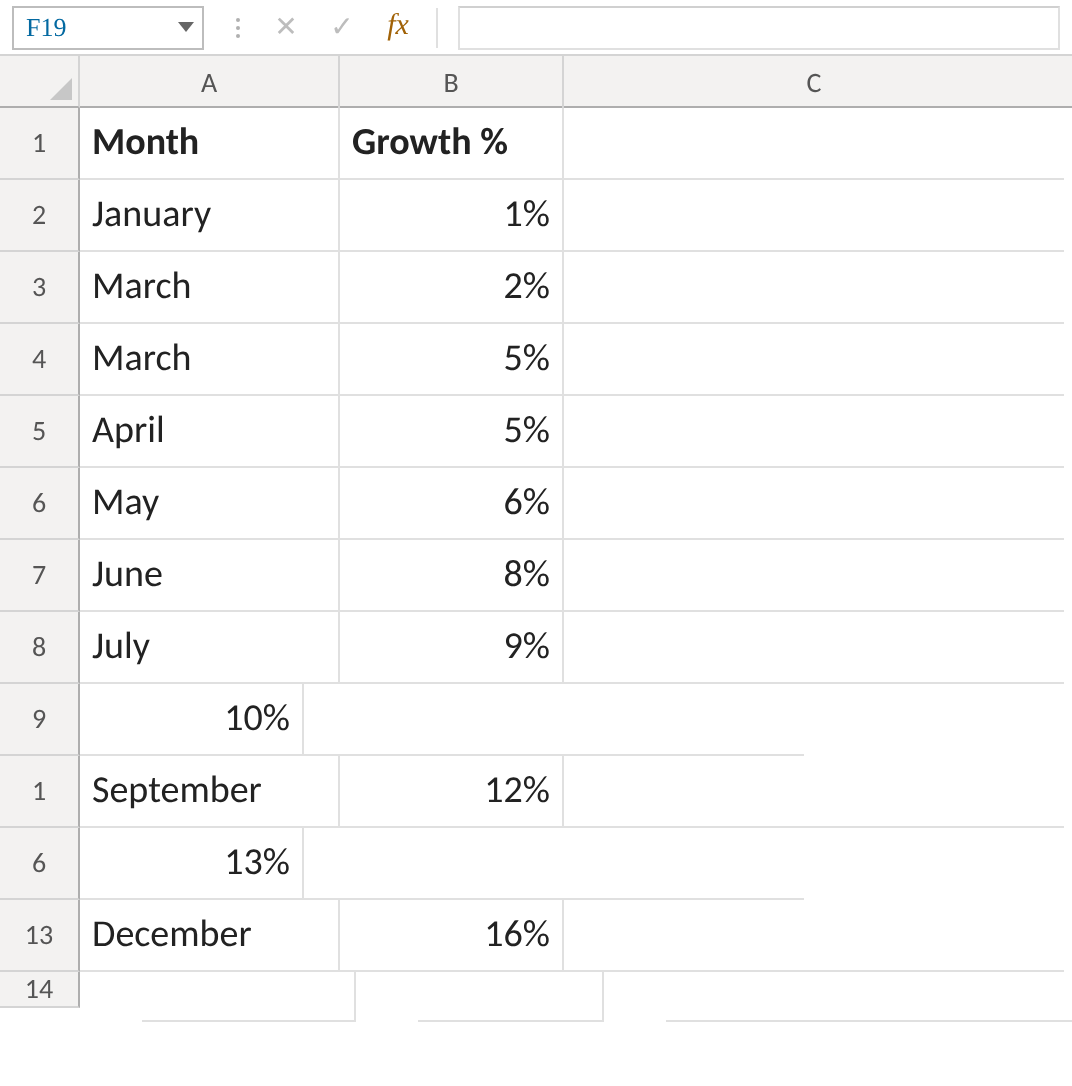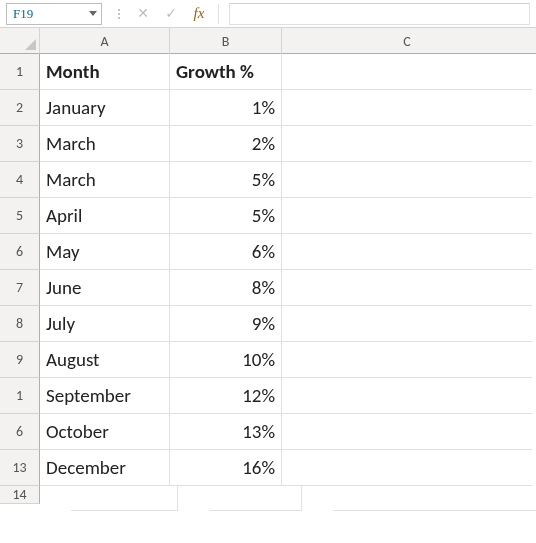--- a/index.html
+++ b/index.html
@@ -216,33 +216,31 @@
         <div class="cell colC"></div>
       </div>
       <div class="row">
         <div class="row-h">8</div>
         <div class="cell colA">July</div>
         <div class="cell colB right">9%</div>
         <div class="cell colC"></div>
       </div>
       <div class="row">
         <div class="row-h">9</div>
-        <div class="cell colA">August</div>
         <div class="cell colB right">10%</div>
         <div class="cell colC"></div>
       </div>
       <div class="row">
         <div class="row-h">1</div>
         <div class="cell colA">September</div>
         <div class="cell colB right">12%</div>
         <div class="cell colC"></div>
       </div>
       <div class="row">
         <div class="row-h">6</div>
-        <div class="cell colA">October</div>
         <div class="cell colB right">13%</div>
         <div class="cell colC"></div>
       </div>
       <div class="row">
         <div class="row-h">13</div>
         <div class="cell colA">December</div>
         <div class="cell colB right">16%</div>
         <div class="cell colC"></div>
       </div>
       <div class="row partial">

